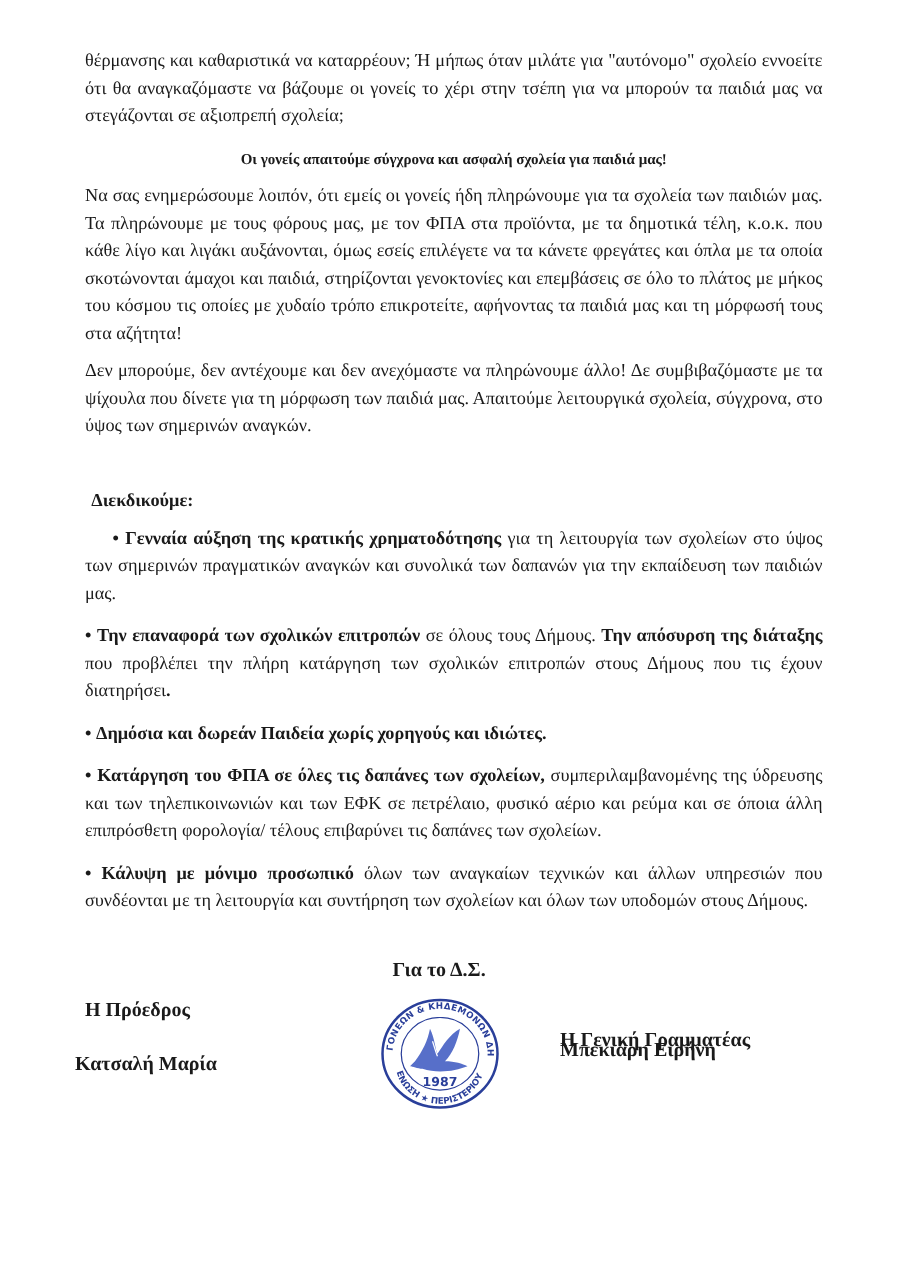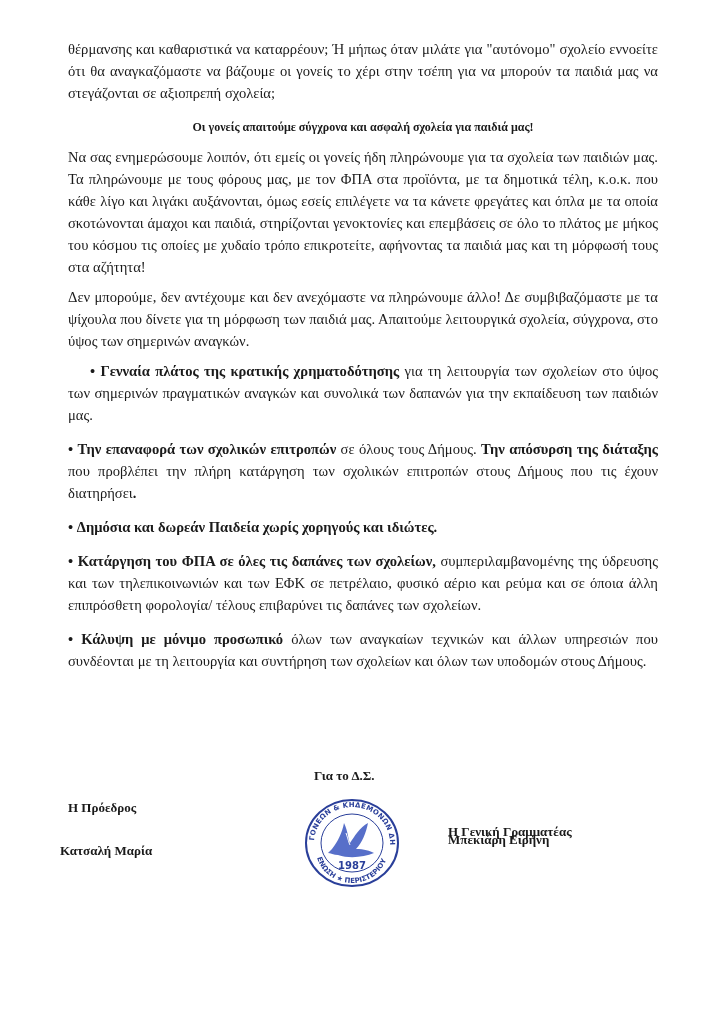--- a/index.html
+++ b/index.html
@@ -14,38 +14,39 @@
   }
   p { margin: 0; }
   .just { text-align: justify; }
   .center { text-align: center; font-weight: bold; font-size: 12px; }
   .gap8 { margin-top: 8px; }
   .gap12 { margin-top: 12px; }
   .heading { font-weight: bold; margin-left: 5px; }
   .bullet { text-align: justify; }
   .bullet .b { font-weight: bold; }
   .indent { text-indent: 22px; }
-  .sig-title { position: absolute; font-weight: bold; font-size: 13px; }
+  .sig-title { position: absolute; font-weight: bold; font-size: 16px; }
   .stamp { position: absolute; left: 302px; top: 797px; width: 100px; height: 92px; }
 </style>
 </head>
 <body>
 
 <div class="page">
   <p class="just">θέρμανσης και καθαριστικά να καταρρέουν; Ή μήπως όταν μιλάτε για "αυτόνομο" σχολείο εννοείτε ότι θα αναγκαζόμαστε να βάζουμε οι γονείς το χέρι στην τσέπη για να μπορούν τα παιδιά μας να στεγάζονται σε αξιοπρεπή σχολεία;</p>
 
   <p class="center gap12">Οι γονείς απαιτούμε σύγχρονα και ασφαλή σχολεία για παιδιά μας!</p>
 
   <p class="just gap8">Να σας ενημερώσουμε λοιπόν, ότι εμείς οι γονείς ήδη πληρώνουμε για τα σχολεία των παιδιών μας. Τα πληρώνουμε με τους φόρους μας, με τον ΦΠΑ στα προϊόντα, με τα δημοτικά τέλη, κ.ο.κ. που κάθε λίγο και λιγάκι αυξάνονται, όμως εσείς επιλέγετε να τα κάνετε φρεγάτες και όπλα με τα οποία σκοτώνονται άμαχοι και παιδιά, στηρίζονται γενοκτονίες και επεμβάσεις σε όλο το πλάτος με μήκος του κόσμου τις οποίες με χυδαίο τρόπο επικροτείτε, αφήνοντας τα παιδιά μας και τη μόρφωσή τους στα αζήτητα!</p>
   <p class="just gap8">Δεν μπορούμε, δεν αντέχουμε και δεν ανεχόμαστε να πληρώνουμε άλλο! Δε συμβιβαζόμαστε με τα ψίχουλα που δίνετε για τη μόρφωση των παιδιά μας. Απαιτούμε λειτουργικά σχολεία, σύγχρονα, στο ύψος των σημερινών αναγκών.</p>
 
+  <p class="heading" style="margin-top:38px;">Διεκδικούμε:</p>
 
   <p class="bullet indent gap8">
     <span class="b">•</span>
-    <span class="b">Γενναία πλάτος της κρατικής χρηματοδότησης</span><span> για τη λειτουργία των σχολείων στο ύψος των σημερινών πραγματικών αναγκών και συνολικά των δαπανών για την εκπαίδευση των παιδιών μας.</span>
+    <span class="b">Γενναία αύξηση της κρατικής χρηματοδότησης</span><span> για τη λειτουργία των σχολείων στο ύψος των σημερινών πραγματικών αναγκών και συνολικά των δαπανών για την εκπαίδευση των παιδιών μας.</span>
   </p>
 
   <p class="bullet gap12">
     <span class="b">•</span>
     <span class="b">Την επαναφορά των σχολικών επιτροπών</span><span> σε όλους τους Δήμους. </span><span class="b">Την απόσυρση της διάταξης</span><span> που προβλέπει την πλήρη κατάργηση των σχολικών επιτροπών στους Δήμους που τις έχουν διατηρήσει</span><span class="b">.</span>
   </p>
 
   <p class="bullet gap12">
     <span class="b">•</span>
     <span class="b">Δημόσια και δωρεάν Παιδεία χωρίς χορηγούς και ιδιώτες.</span>

